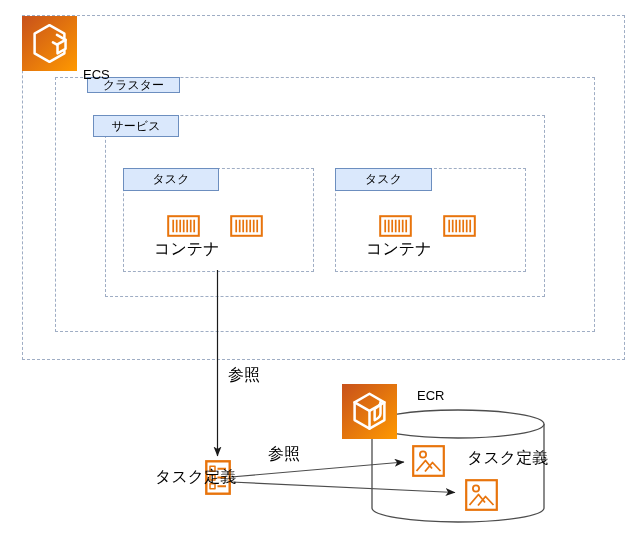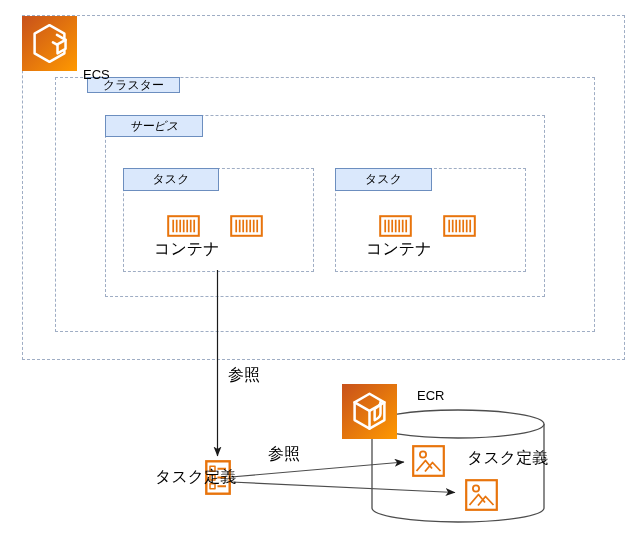--- a/index.html
+++ b/index.html
@@ -55,21 +55,21 @@
       <ellipse class="cyl" cx="458" cy="424" rx="86" ry="14"></ellipse>
     </g>
 
     <line class="connector dark" x1="217.5" y1="270" x2="217.5" y2="456" marker-end="url(#arrow)"></line>
 
     <line class="connector" x1="231" y1="477" x2="404" y2="462" marker-end="url(#arrow)"></line>
     <line class="connector" x1="231" y1="482" x2="455" y2="492.5" marker-end="url(#arrow)"></line>
   </svg>
 
   <div class="chip" style="left:55px;top:77px;width:93px;height:16px;margin-left:32px;">クラスター</div>
-  <div class="chip" style="left:105px;top:115px;width:98px;height:22px;font-style:italic;">サービス</div>
+  <div class="chip" style="left:93px;top:115px;width:86px;height:22px;">サービス</div>
   <div class="chip" style="left:123px;top:168px;width:96px;height:23px;">タスク</div>
   <div class="chip" style="left:335px;top:168px;width:97px;height:23px;">タスク</div>
 
   <div class="aws-icon" style="left:22px;top:16px;width:55px;height:55px;">
     <svg viewBox="0 0 48 48">
       <path d="M37 19 V15.4 L24 8 L11 15.4 V32.6 L24 40 L37 32.6 V30"></path>
       <path d="M30.5 16.5 L38 20.8 L30.5 25 L27 23"></path>
       <path d="M38 20.8 V28.6 L31 32.6 V25"></path>
     </svg>
   </div>

